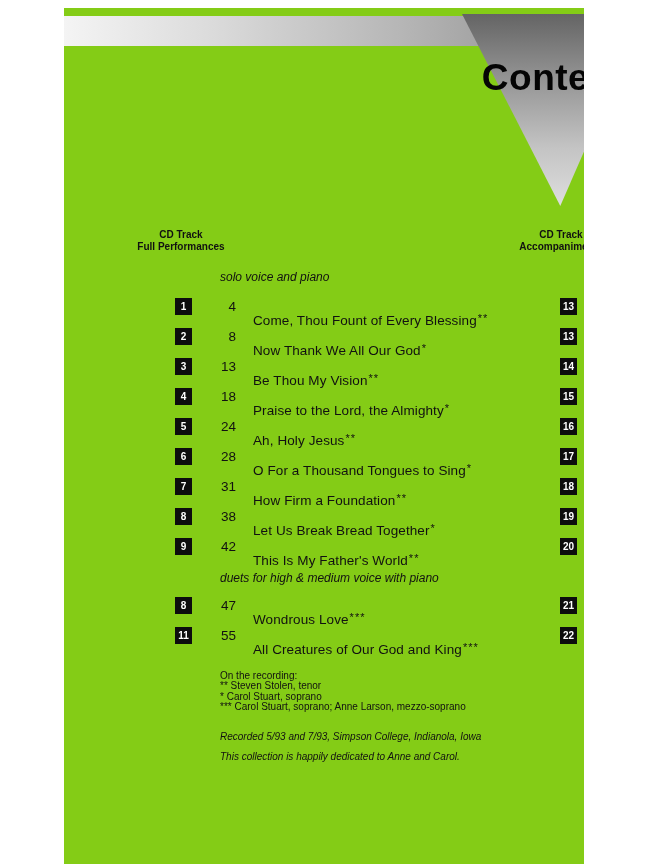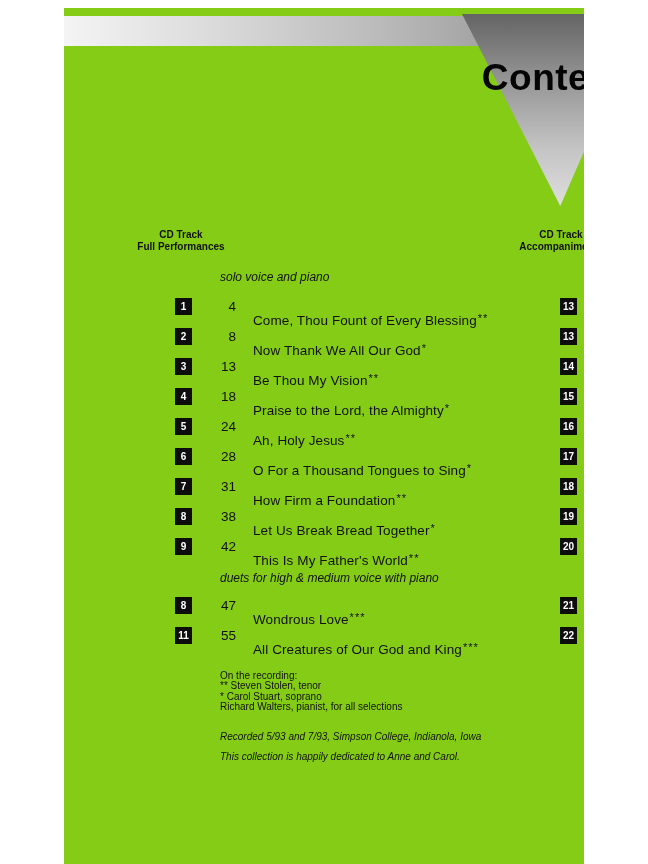--- a/index.html
+++ b/index.html
@@ -136,18 +136,18 @@
         <span class="pagenum">55</span>
         <span class="song">All Creatures of Our God and King<span class="marker">***</span></span>
         <span class="badge badge-right">22</span>
       </div>
     </div>
 
   <div class="footer credits">
     <div>On the recording:</div>
     <div>** Steven Stolen, tenor</div>
     <div>* Carol Stuart, soprano</div>
-    <div>Richard Walters, pianist, for all selections</div>
+    <div>*** Carol Stuart, soprano; Anne Larson, mezzo-soprano</div>
   </div>
   <div class="footer recorded">Recorded 5/93 and 7/93, Simpson College, Indianola, Iowa</div>
   <div class="footer dedication">This collection is happily dedicated to Anne and Carol.</div>
 
 </div>
 
 </body></html>

